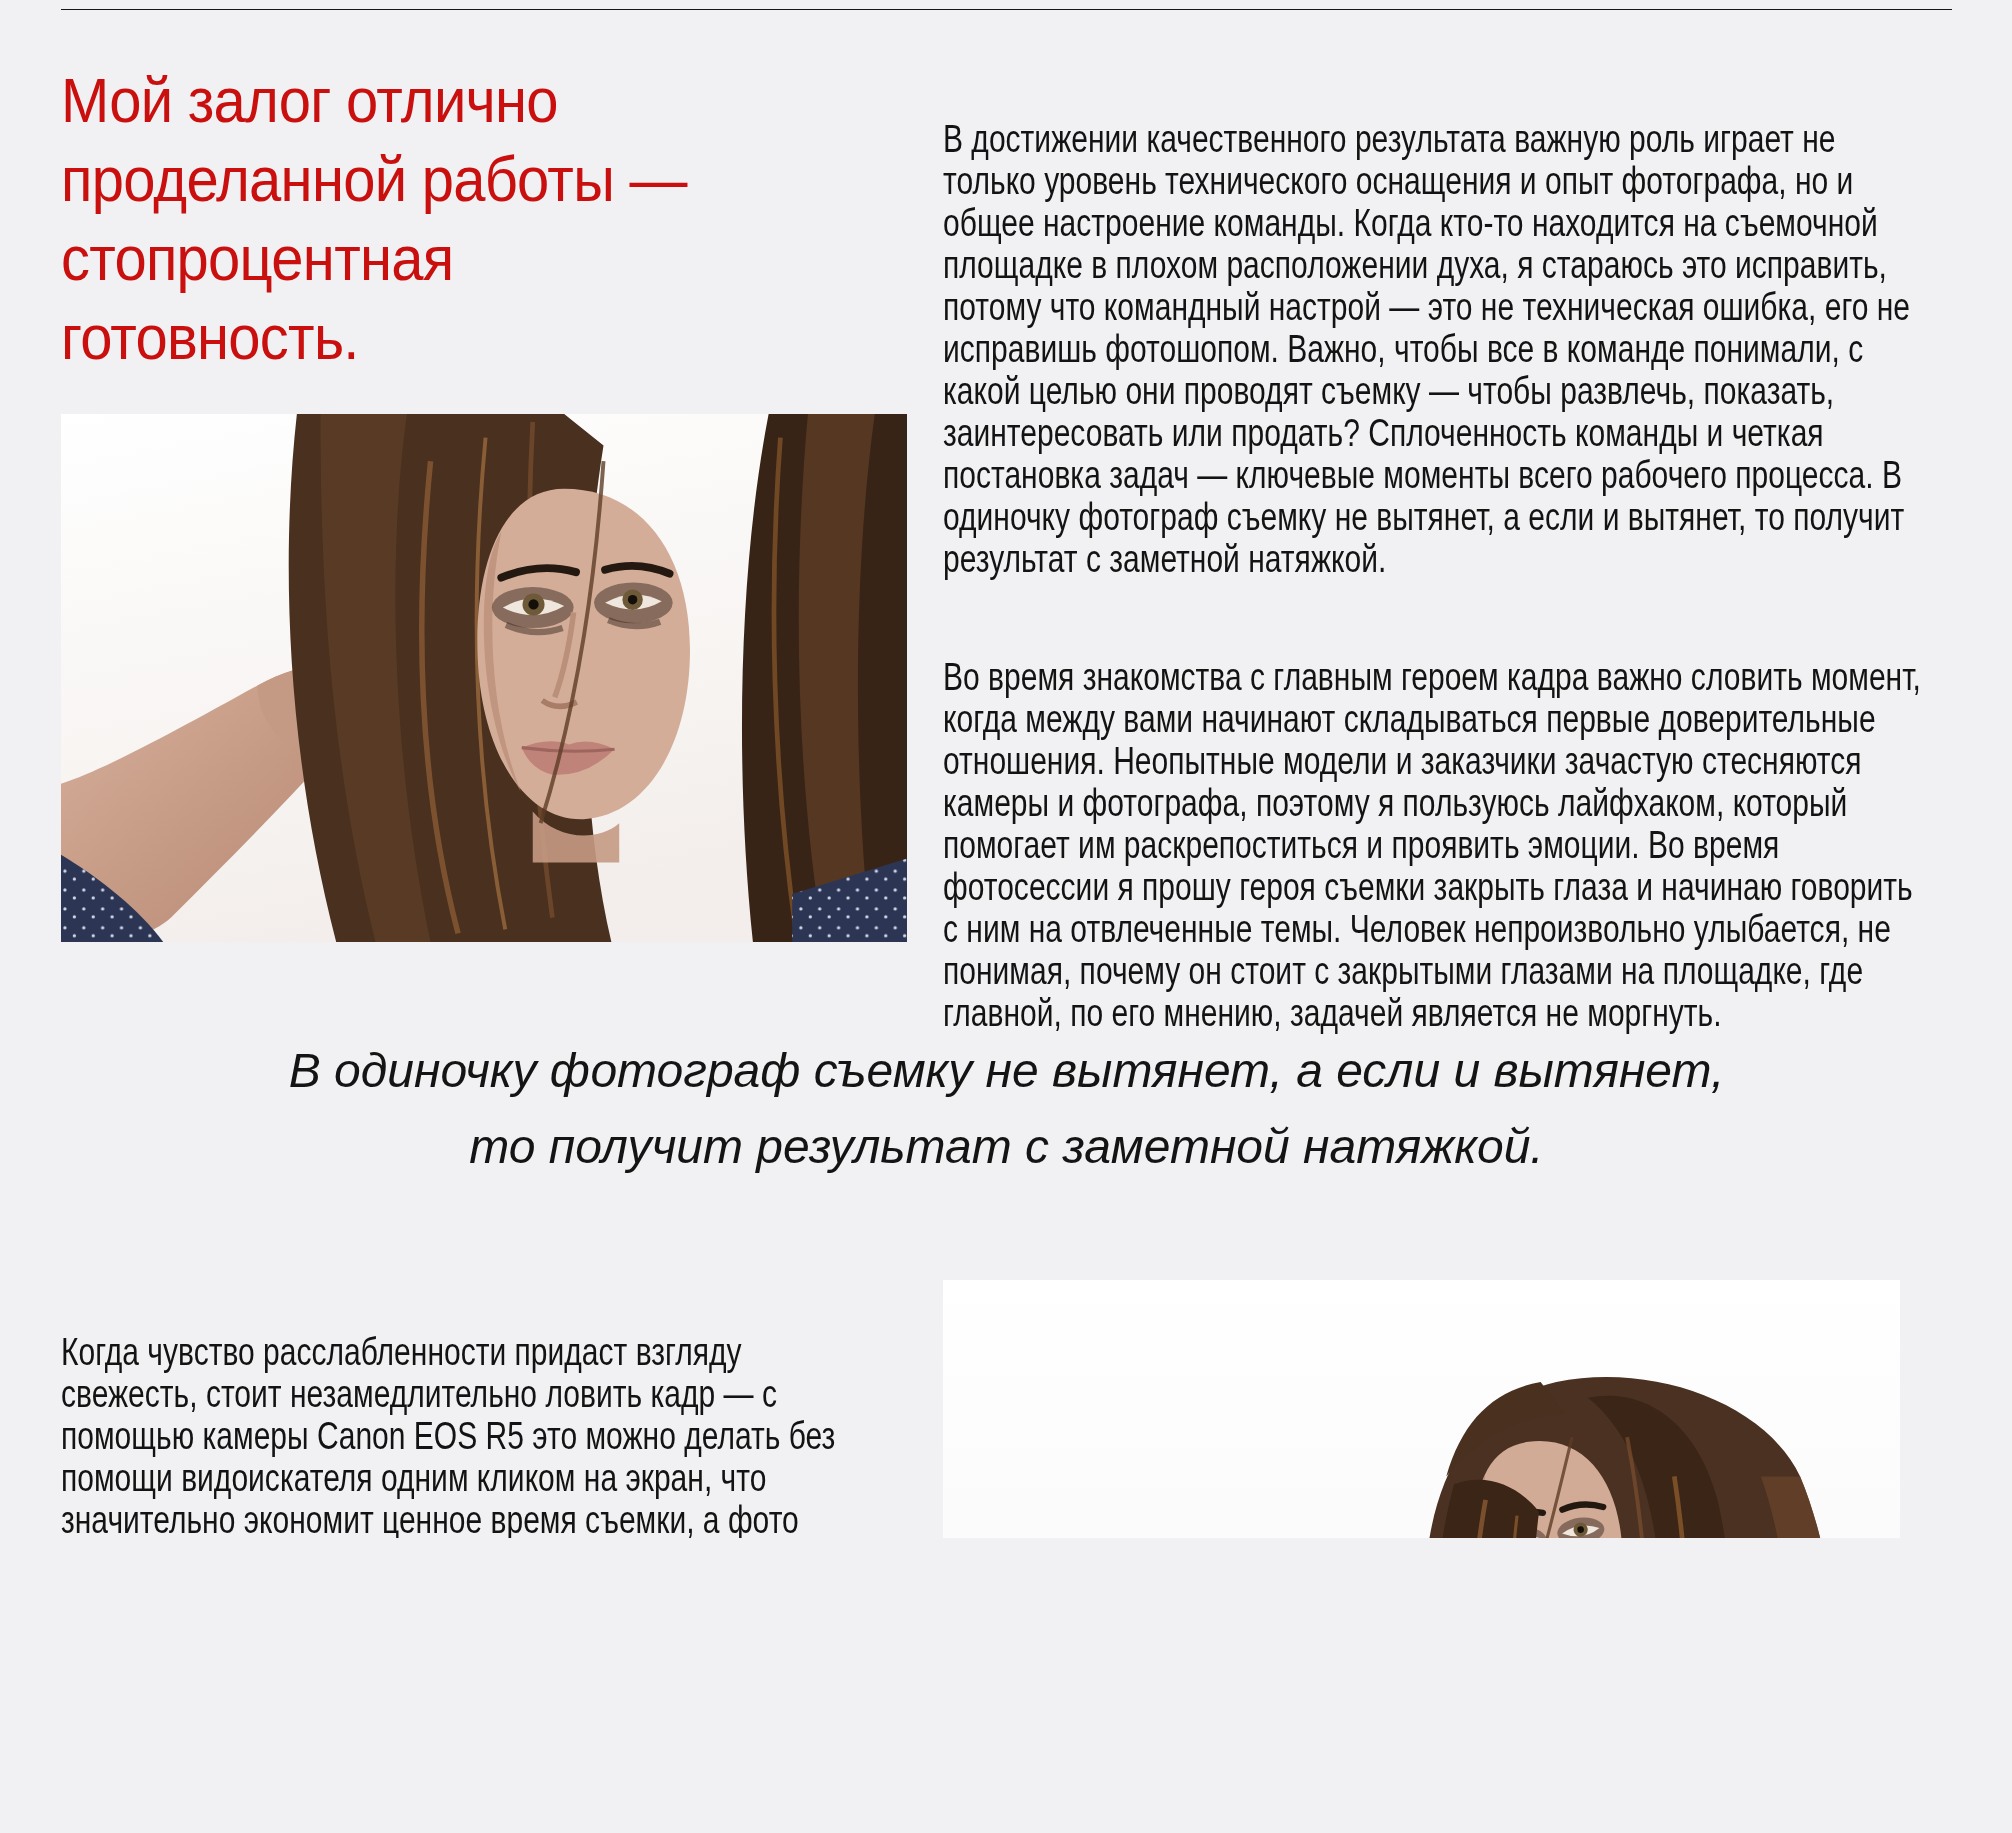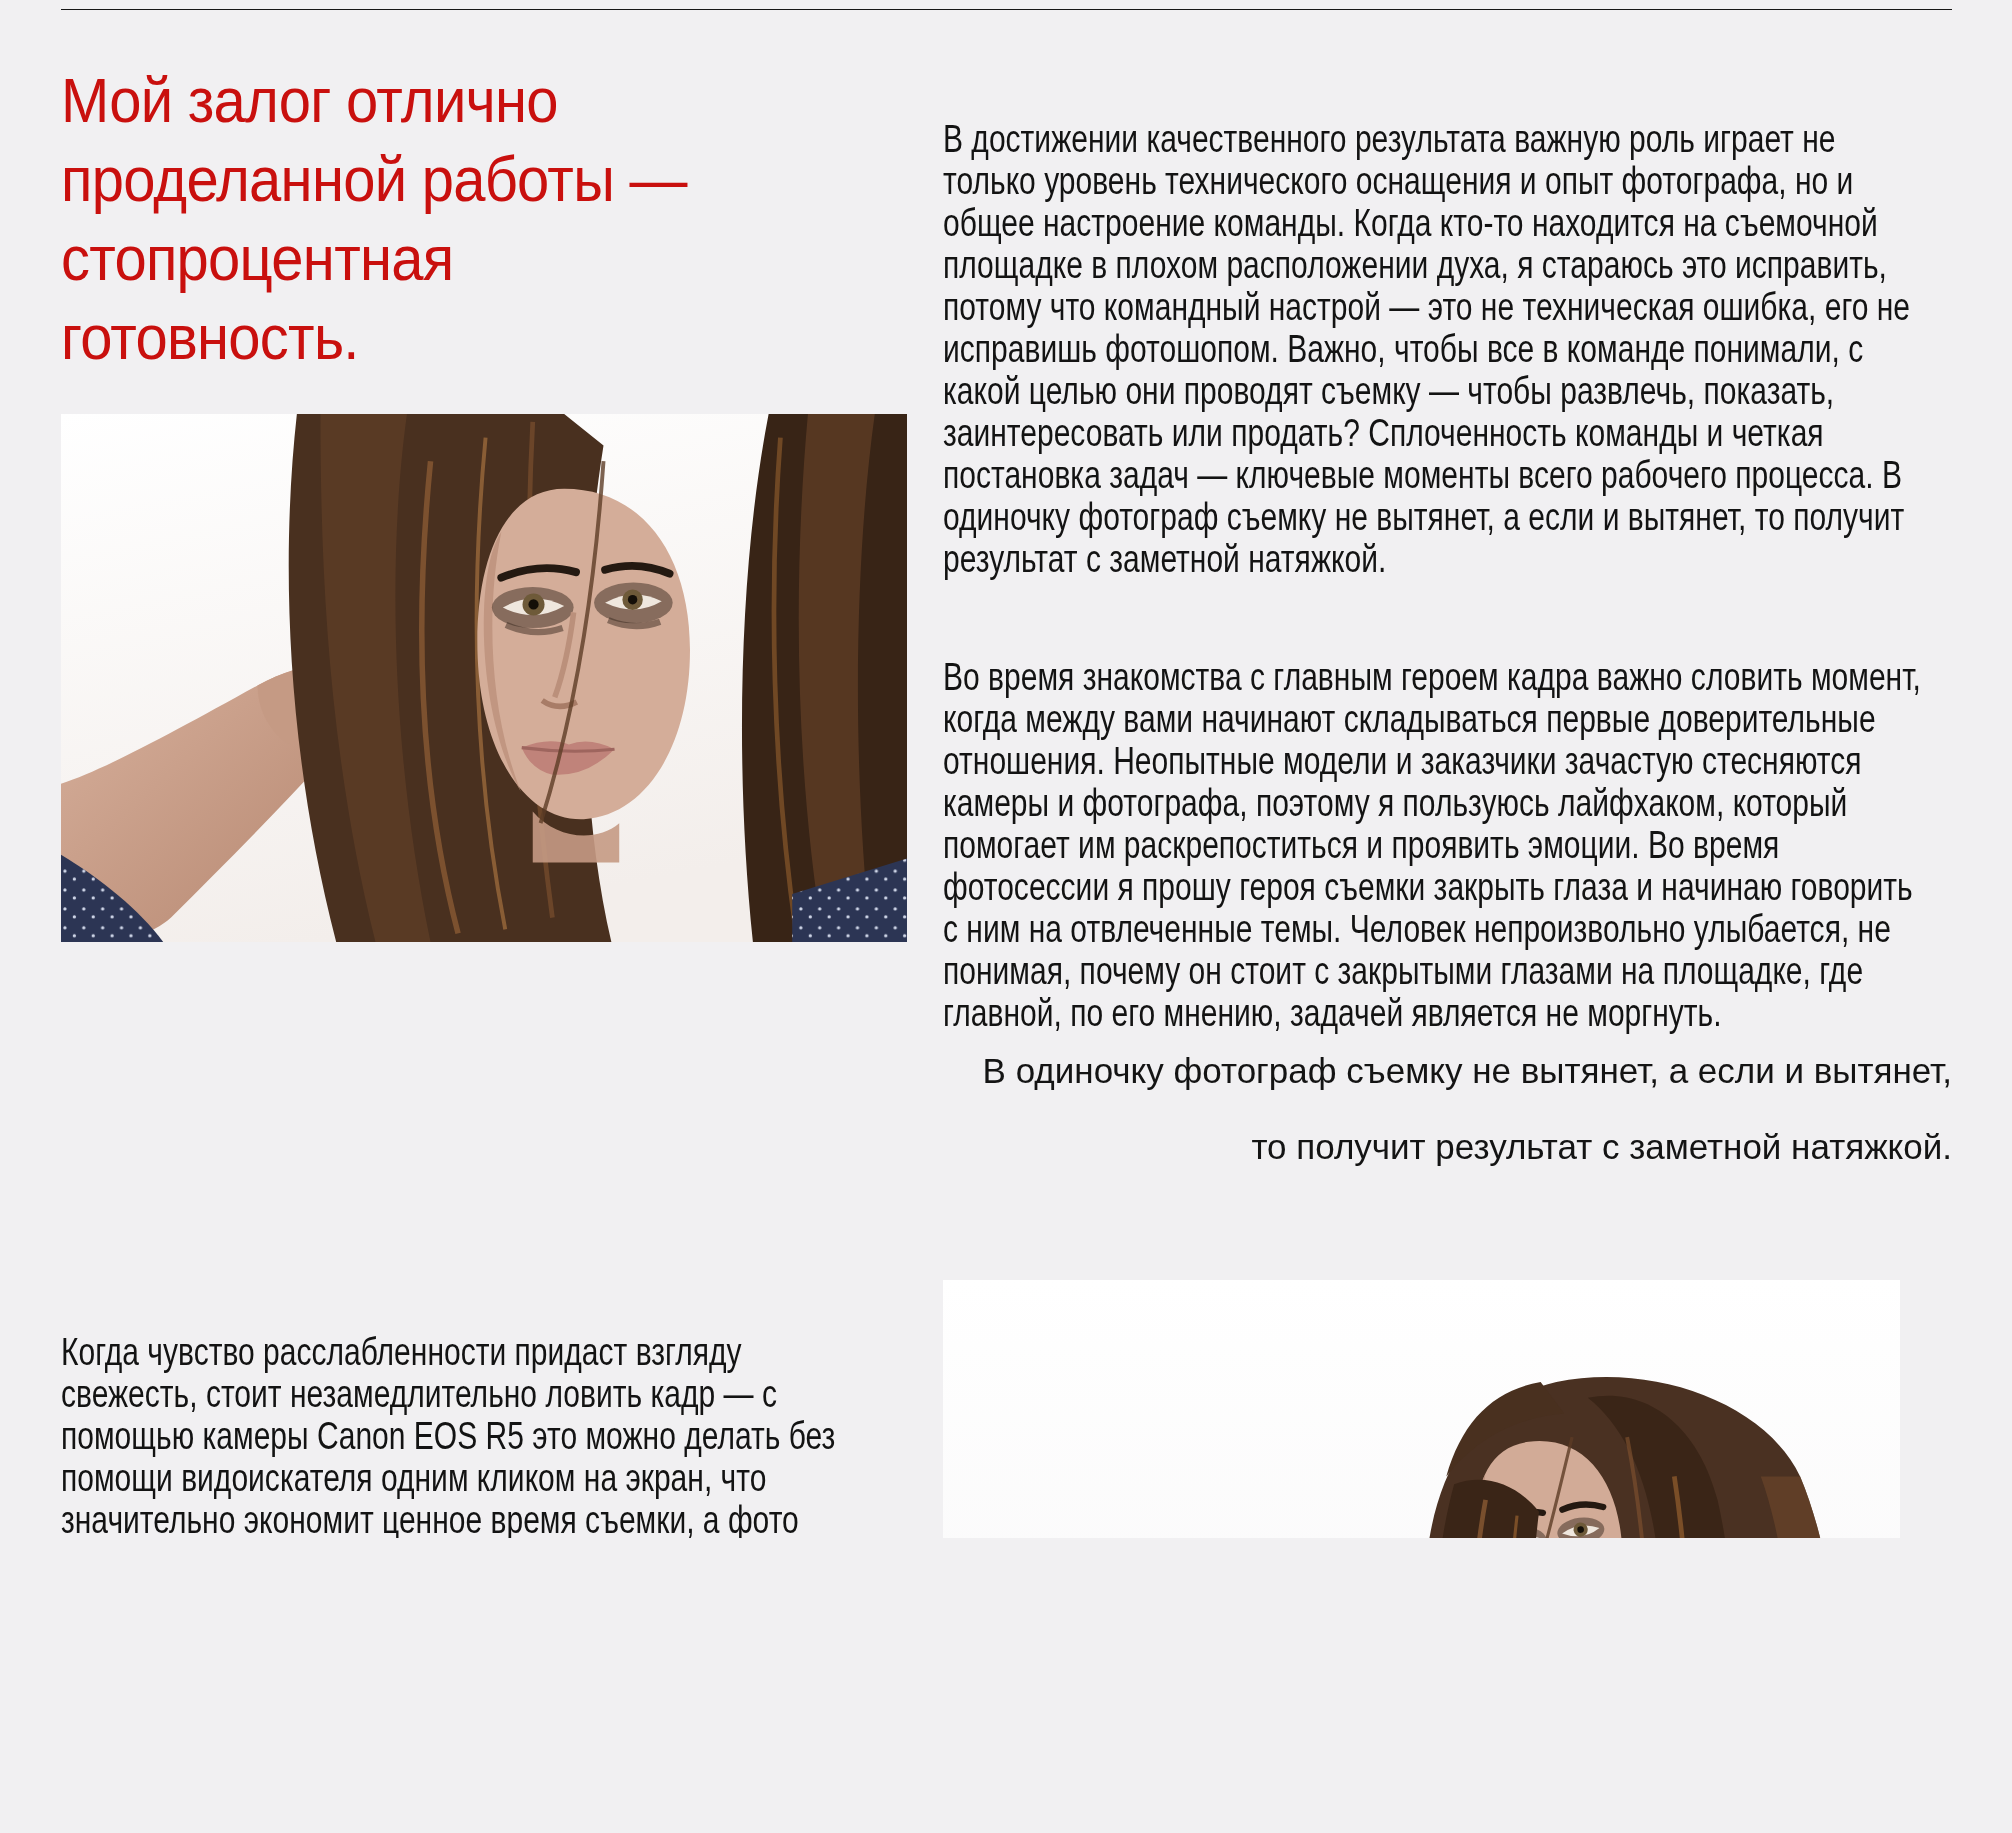--- a/index.html
+++ b/index.html
@@ -10,21 +10,21 @@
            font-size:63px;line-height:79px;letter-spacing:-0.8px;color:#c9100e;
            white-space:pre-line;transform:scaleX(0.92);transform-origin:0 0;}
   .body-col{position:absolute;font-size:39px;line-height:42px;letter-spacing:0;
             transform:scaleX(0.77);transform-origin:0 0;white-space:pre-line;color:#131313;}
   .body-col p{margin:0;white-space:pre-line;}
   .intro-col{left:943px;top:76px;width:1305px;}
   .intro-col p + p{margin-top:34px;}
   .bottom-col{left:61px;top:1289px;width:1101px;}
   .bottom-col p + p{margin-top:42px;}
   .quote{position:absolute;left:61px;top:1033px;width:1891px;margin:0;padding:0;
-         font-size:35px;line-height:76px;text-align:right;
+         font-style:italic;font-size:48px;line-height:76px;text-align:center;
          color:#141414;white-space:pre-line;}
   figure.photo{position:absolute;margin:0;padding:0;}
   .photo-top{left:61px;top:414px;width:846px;height:528px;}
   .photo-bottom{left:943px;top:1280px;width:957px;height:553px;}
   figure.photo svg{display:block;width:100%;height:100%;}
 </style>
 </head>
 <body>
 
 <div class="page">

